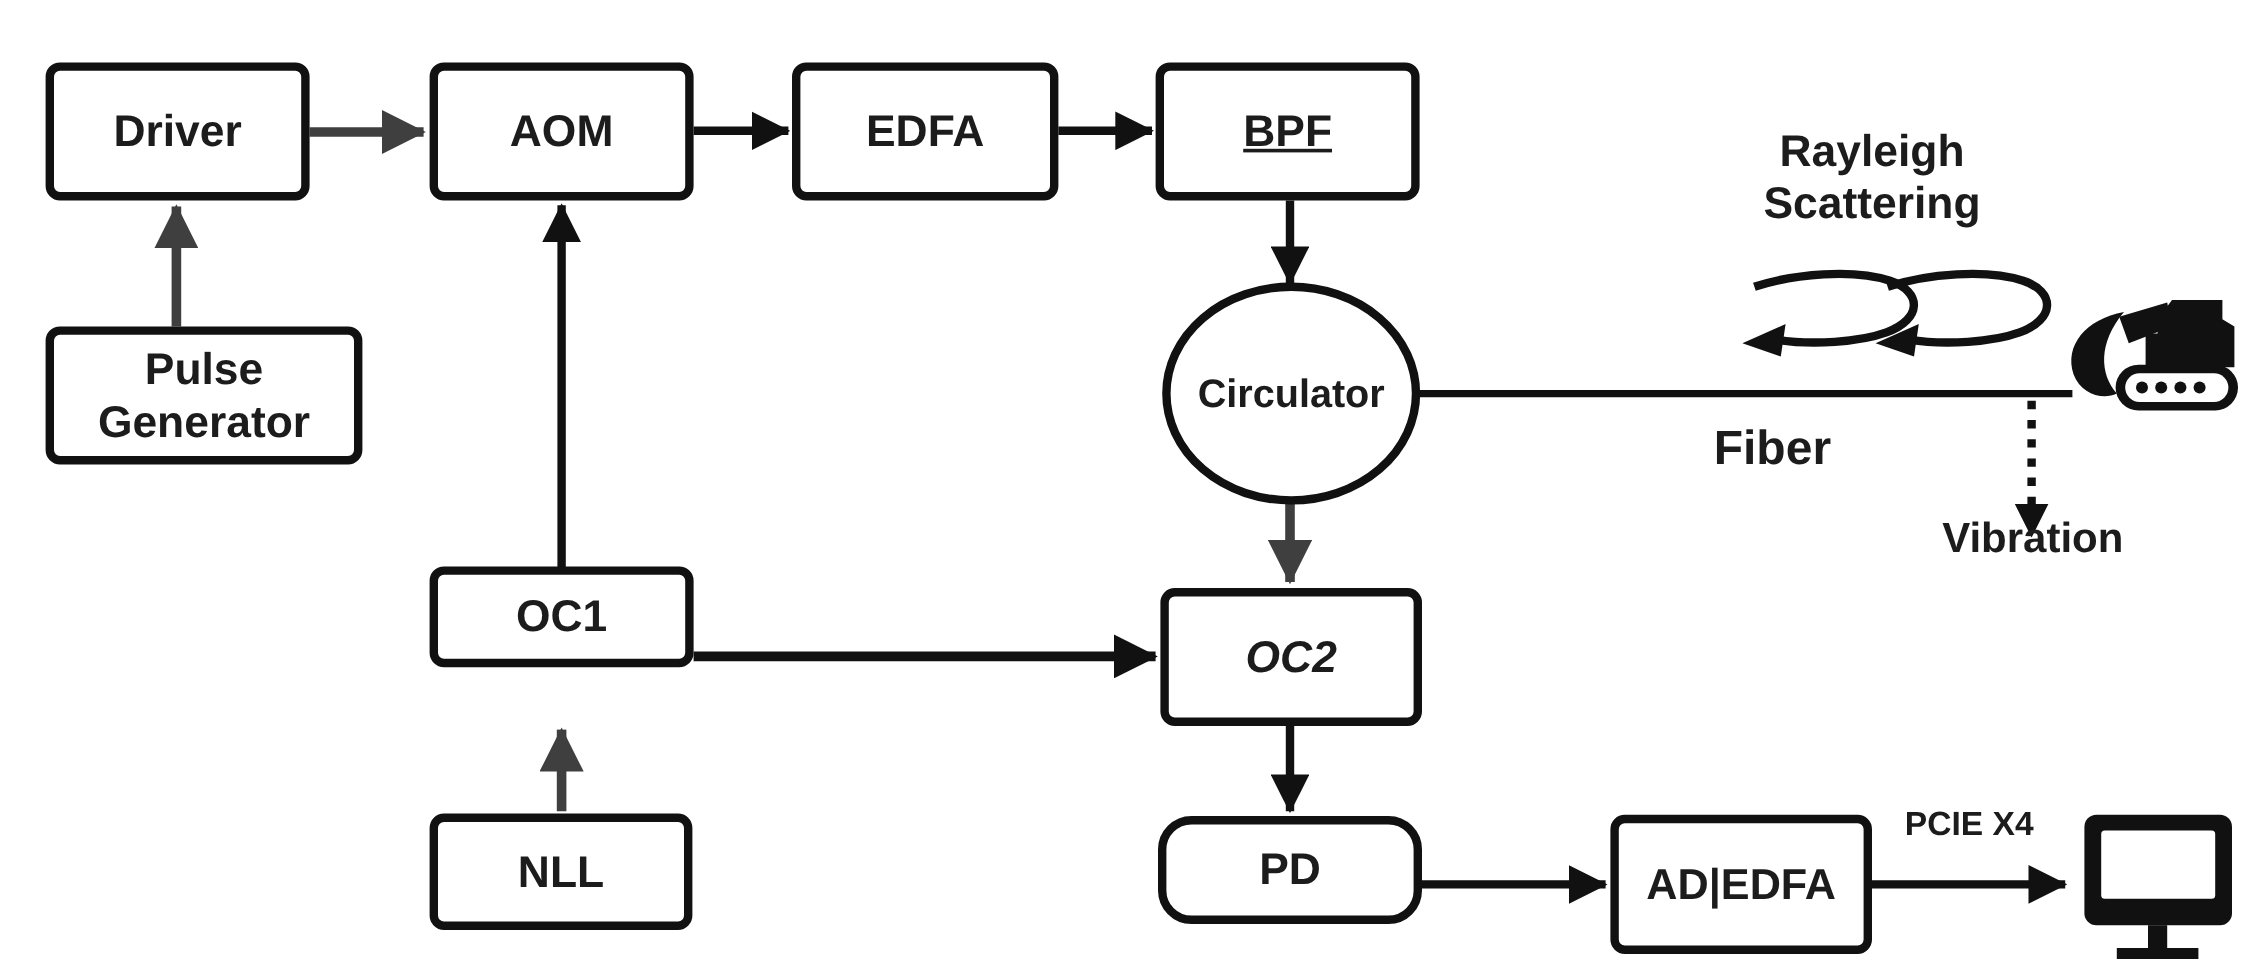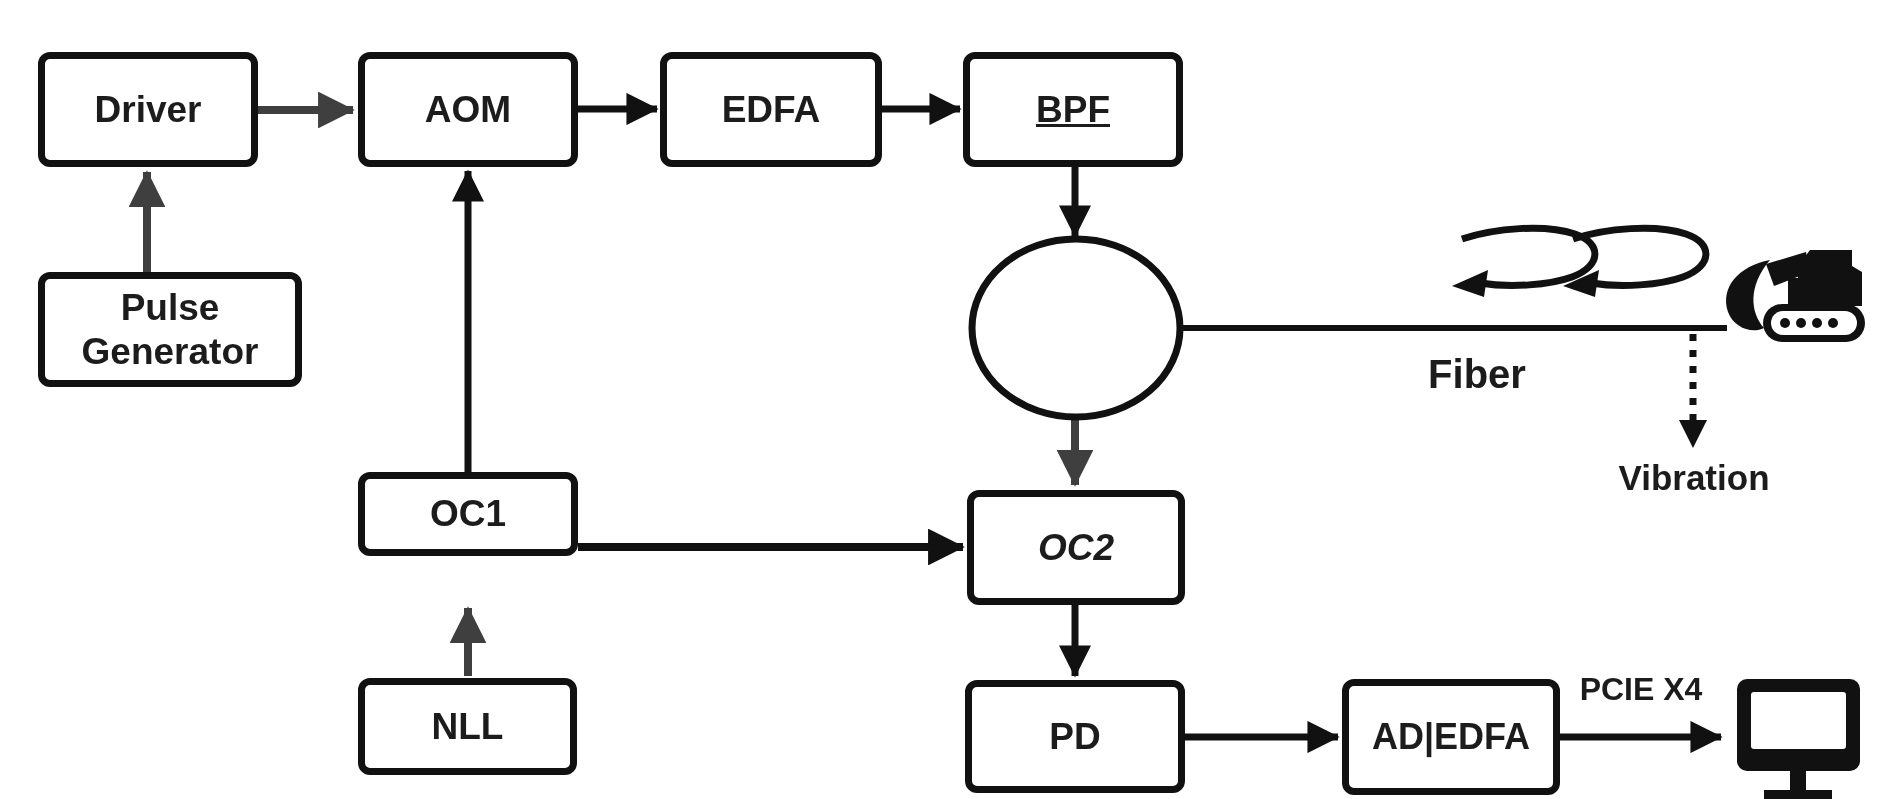--- a/index.html
+++ b/index.html
@@ -31,27 +31,27 @@
   }
   
   #n-driver{left:38px;top:32px;width:220px;height:115px;}
   #n-pg{left:38px;top:252px;width:264px;height:115px;}
   #n-aom{left:358px;top:32px;width:220px;height:115px;}
   #n-edfa{left:660px;top:32px;width:222px;height:115px;}
   #n-bpf{left:963px;top:32px;width:220px;height:115px;text-decoration:underline;}
   #n-oc1{left:358px;top:452px;width:220px;height:84px;}
   #n-oc2{left:967px;top:470px;width:218px;height:115px;font-style:italic;}
   #n-nll{left:358px;top:658px;width:219px;height:97px;}
-  #n-pd{left:965px;top:660px;width:220px;height:113px;}
+  #n-pd{left:965px;top:660px;width:220px;height:90px;border-radius:28px;}
   #n-adfpga{left:1342px;top:659px;width:218px;height:116px;font-size:36px;}
   #l-circulator{left:972px;top:284px;width:208px;height:48px;display:flex;align-items:center;justify-content:center;font-size:33px;font-weight:700;position:absolute;color:var(--c-text);}
   #l-rayleigh{left:1410px;top:84px;width:300px;font-size:37px;}
   #l-fiber{left:1377px;top:330px;width:200px;font-size:40px;}
-  #l-vibration{left:1594px;top:437px;width:200px;font-size:35px;}
-  #l-pcie{left:1567px;top:650px;width:148px;font-size:32px;}
+  #l-vibration{left:1594px;top:408px;width:200px;font-size:35px;}
+  #l-pcie{left:1567px;top:650px;width:148px;font-size:28px;}
 </style>
 </head>
 <body>
 
 <div id="stage">
 
   <svg id="wires" viewBox="0 0 1878 799" xmlns="http://www.w3.org/2000/svg">
     <defs>
       <marker id="ah-k" viewBox="0 0 10 10" refX="9.5" refY="5" markerWidth="4.6" markerHeight="4.6" orient="auto">
         <path d="M0,0 L10,5 L0,10 Z" class="fk"></path>
@@ -116,18 +116,21 @@
 Generator</div>
   <div class="node" id="n-aom">AOM</div>
   <div class="node" id="n-edfa">EDFA</div>
   <div class="node" id="n-bpf">BPF</div>
   <div class="node" id="n-oc1">OC1</div>
   <div class="node" id="n-oc2">OC2</div>
   <div class="node" id="n-nll">NLL</div>
   <div class="node" id="n-pd">PD</div>
   <div class="node" id="n-adfpga">AD|EDFA</div>
 
+  <div id="l-circulator">Circulator</div>
 
+  <div class="floatlabel" id="l-rayleigh">Rayleigh
+Scattering</div>
   <div class="floatlabel" id="l-fiber">Fiber</div>
   <div class="floatlabel" id="l-vibration">Vibration</div>
   <div class="floatlabel" id="l-pcie">PCIE X4</div>
 
 </div>
 
 </body></html>

